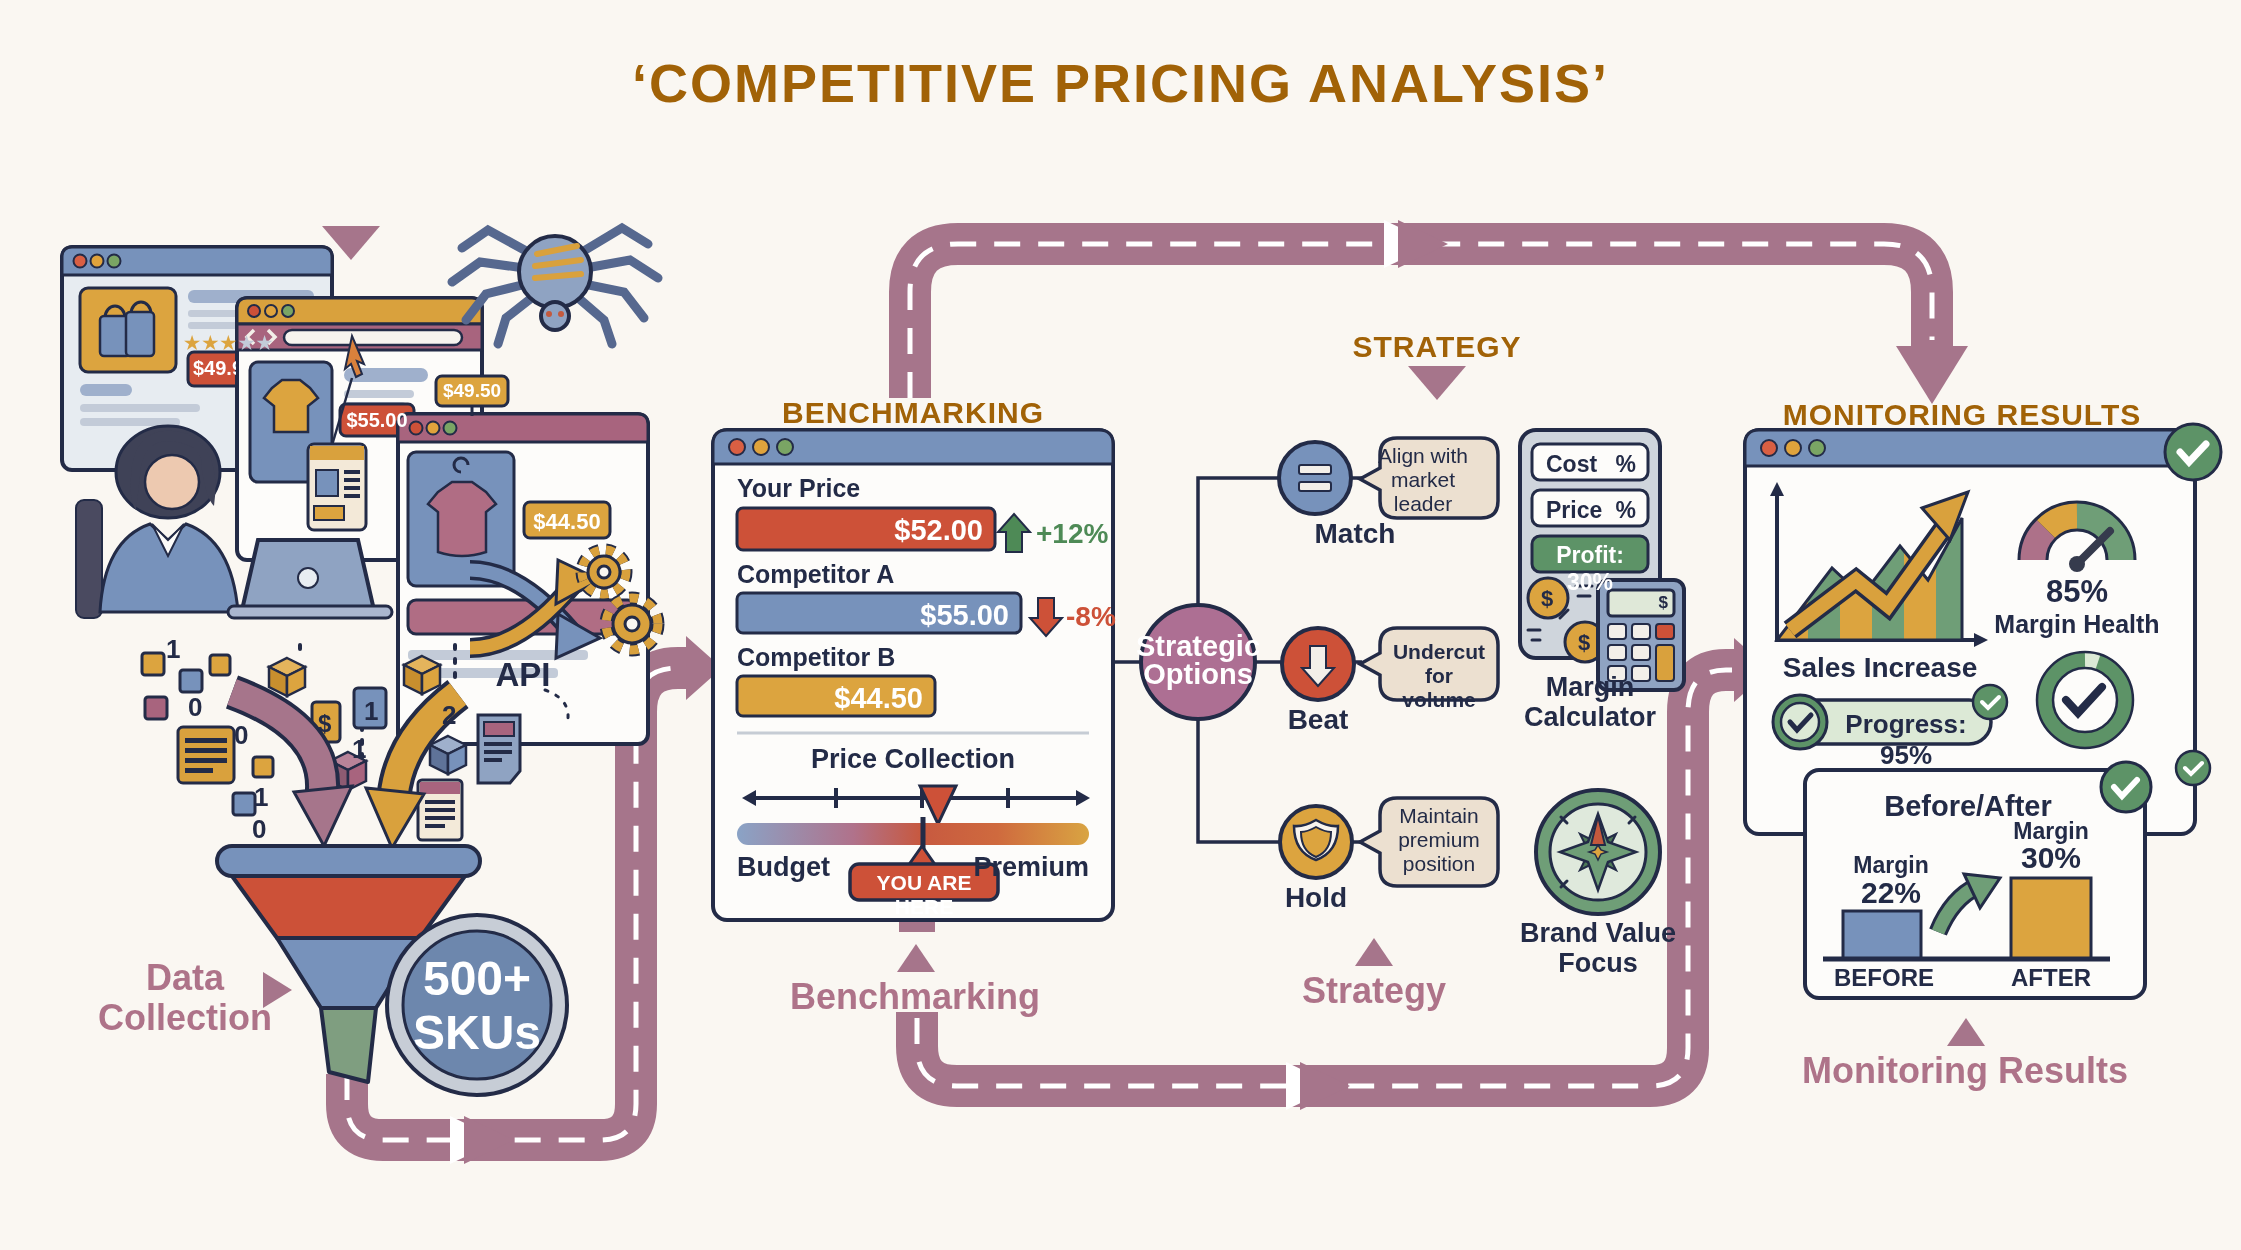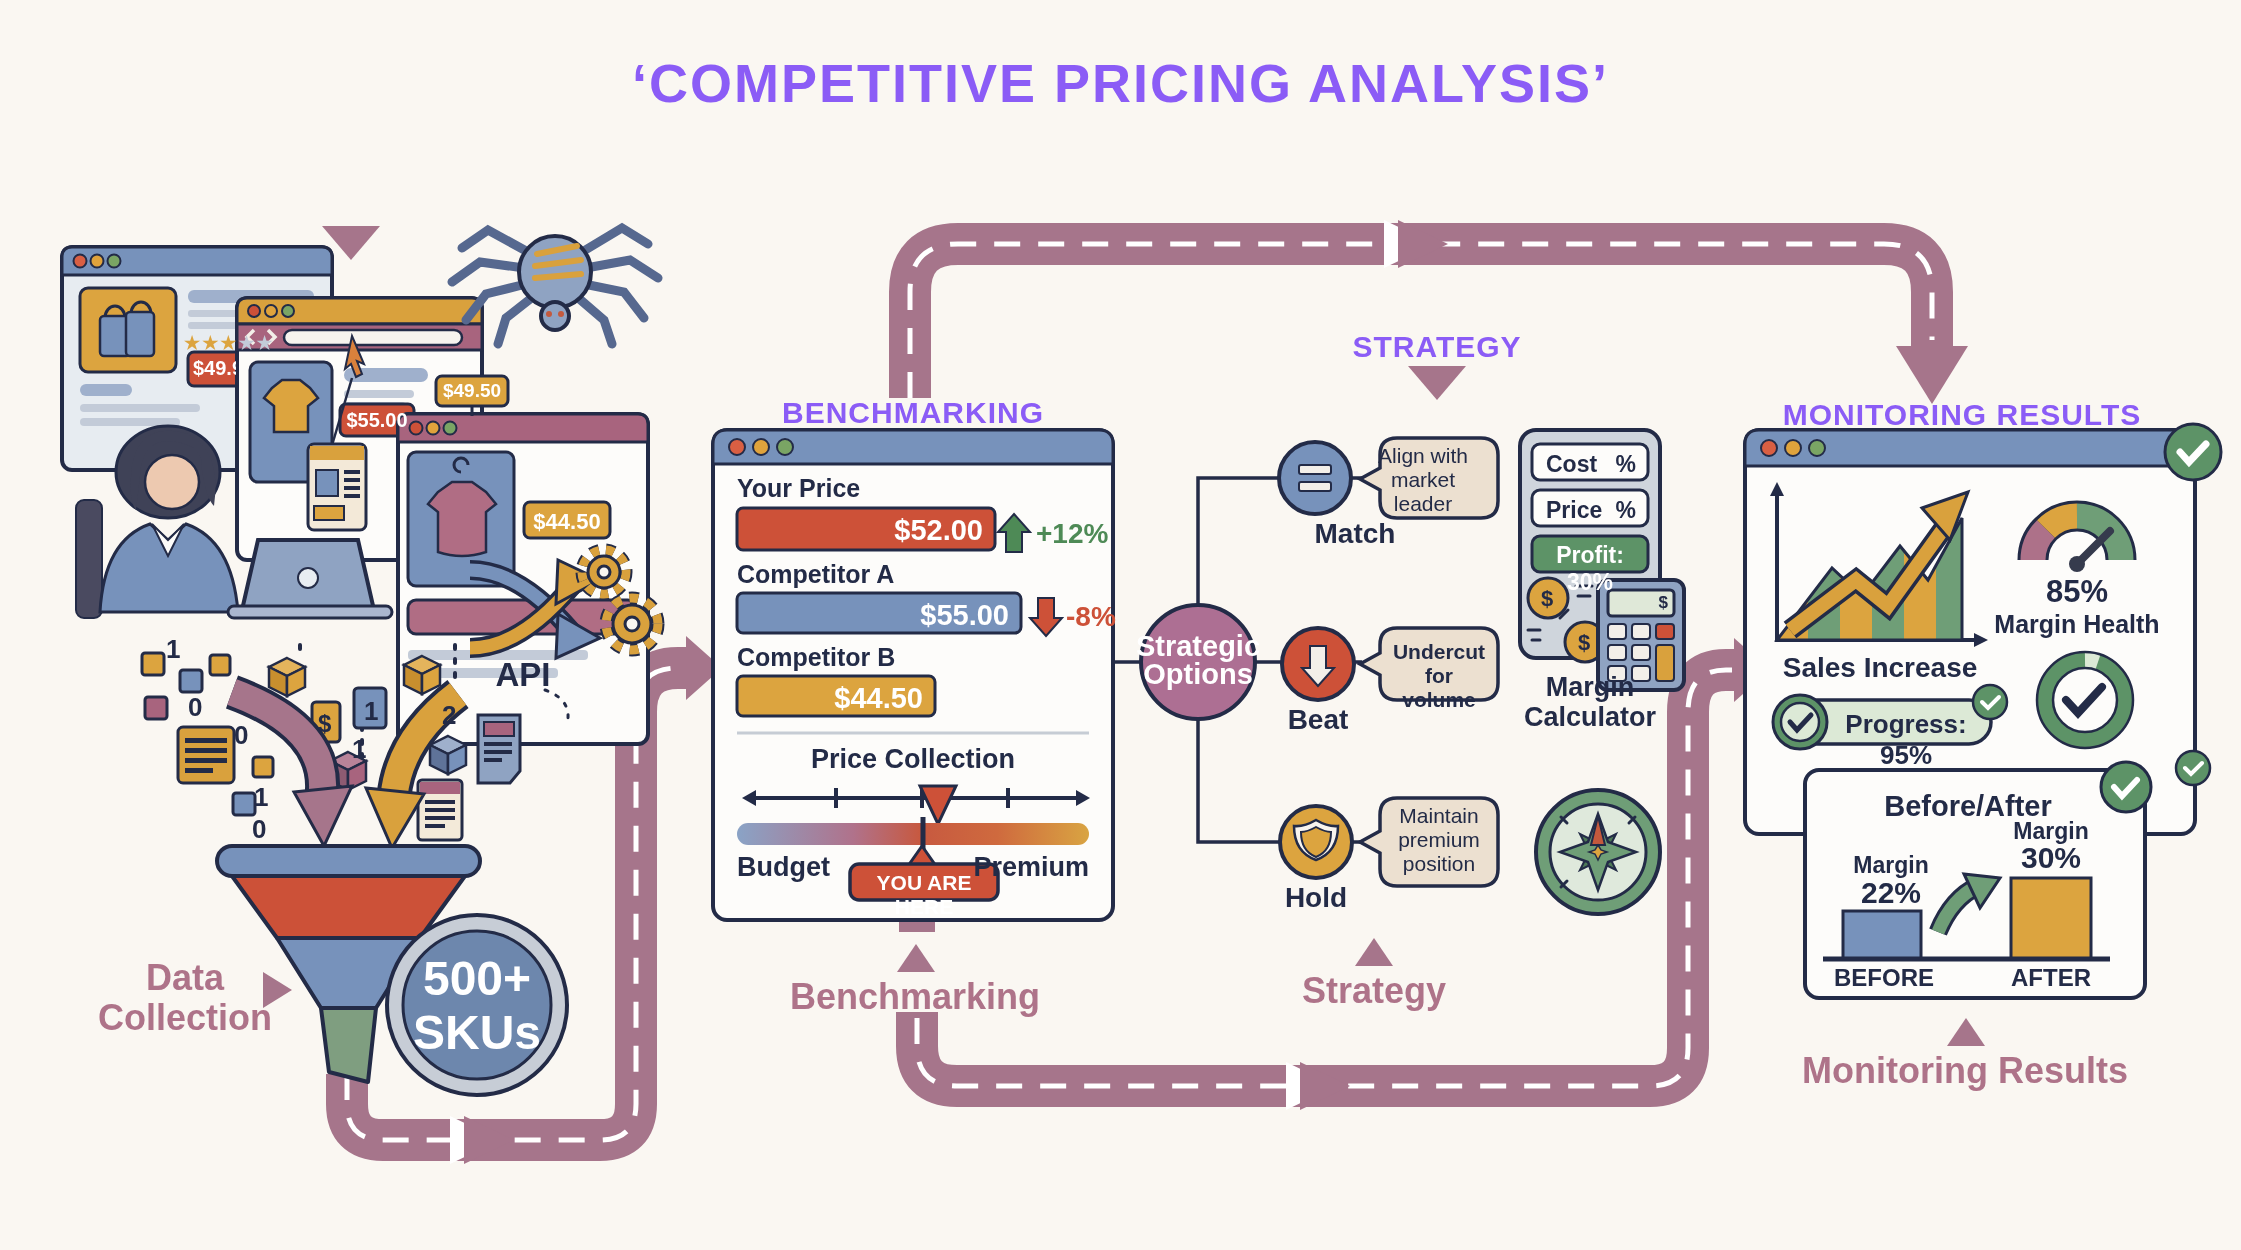--- a/index.html
+++ b/index.html
@@ -3,21 +3,21 @@
 <meta charset="utf-8">
 <style>
   html,body{margin:0;padding:0;background:#faf7f2;}
   #canvas{position:relative;width:2241px;height:1250px;background:#faf7f2;overflow:hidden;
     font-family:"Liberation Sans", sans-serif;}
   #art{position:absolute;left:0;top:0;z-index:1;}
   .txt{position:absolute;z-index:2;font-weight:bold;color:#232b47;}
   .ctr{text-align:center;}
   .rgt{text-align:right;}
   .mauve{color:#ae7389;}
-  .plum{color:#8b5cf6;letter-spacing:1px;}
+  .plum{color:#a16207;letter-spacing:1px;}
   .white{color:#ffffff;}
 </style>
 </head>
 <body>
 
 <div id="canvas">
 
 <svg id="art" width="2241" height="1250" viewBox="0 0 2241 1250">
   <defs>
     <linearGradient id="posgrad" x1="0" y1="0" x2="1" y2="0">
@@ -436,20 +436,24 @@
 <div class="txt" style="left:1546px;top:497px;font-size:23px;">Price</div>
 <div class="txt rgt" style="left:1532px;top:497px;width:104px;font-size:23px;">%</div>
 <div class="txt white ctr" style="left:1532px;top:542px;width:116px;font-size:23px;">Profit: 30%</div>
 <div class="txt" style="left:1541px;top:586px;font-size:22px;">$</div>
 <div class="txt" style="left:1578px;top:630px;font-size:22px;">$</div>
 <div class="txt rgt" style="left:1606px;top:593px;width:62px;font-size:17px;">$</div>
 <div class="txt ctr" style="left:1490px;top:672px;width:200px;font-size:27px;line-height:30px;">
   <div>Margin</div>
   <div>Calculator</div>
 </div>
+<div class="txt ctr" style="left:1498px;top:918px;width:200px;font-size:27px;line-height:30px;">
+  <div>Brand Value</div>
+  <div>Focus</div>
+</div>
 
 <div class="txt ctr" style="left:1760px;top:652px;width:240px;font-size:28px;">Sales Increase</div>
 <div class="txt ctr" style="left:2017px;top:574px;width:120px;font-size:31px;">85%</div>
 <div class="txt ctr" style="left:1992px;top:610px;width:170px;font-size:25px;">Margin Health</div>
 <div class="txt ctr" style="left:1828px;top:709px;width:156px;font-size:26px;">Progress: 95%</div>
 <div class="txt ctr" style="left:1843px;top:790px;width:250px;font-size:29px;">Before/After</div>
 <div class="txt ctr" style="left:1846px;top:852px;width:90px;font-size:23px;">Margin</div>
 <div class="txt ctr" style="left:1846px;top:876px;width:90px;font-size:30px;">22%</div>
 <div class="txt ctr" style="left:2004px;top:818px;width:94px;font-size:23px;">Margin</div>
 <div class="txt ctr" style="left:2004px;top:841px;width:94px;font-size:30px;">30%</div>

